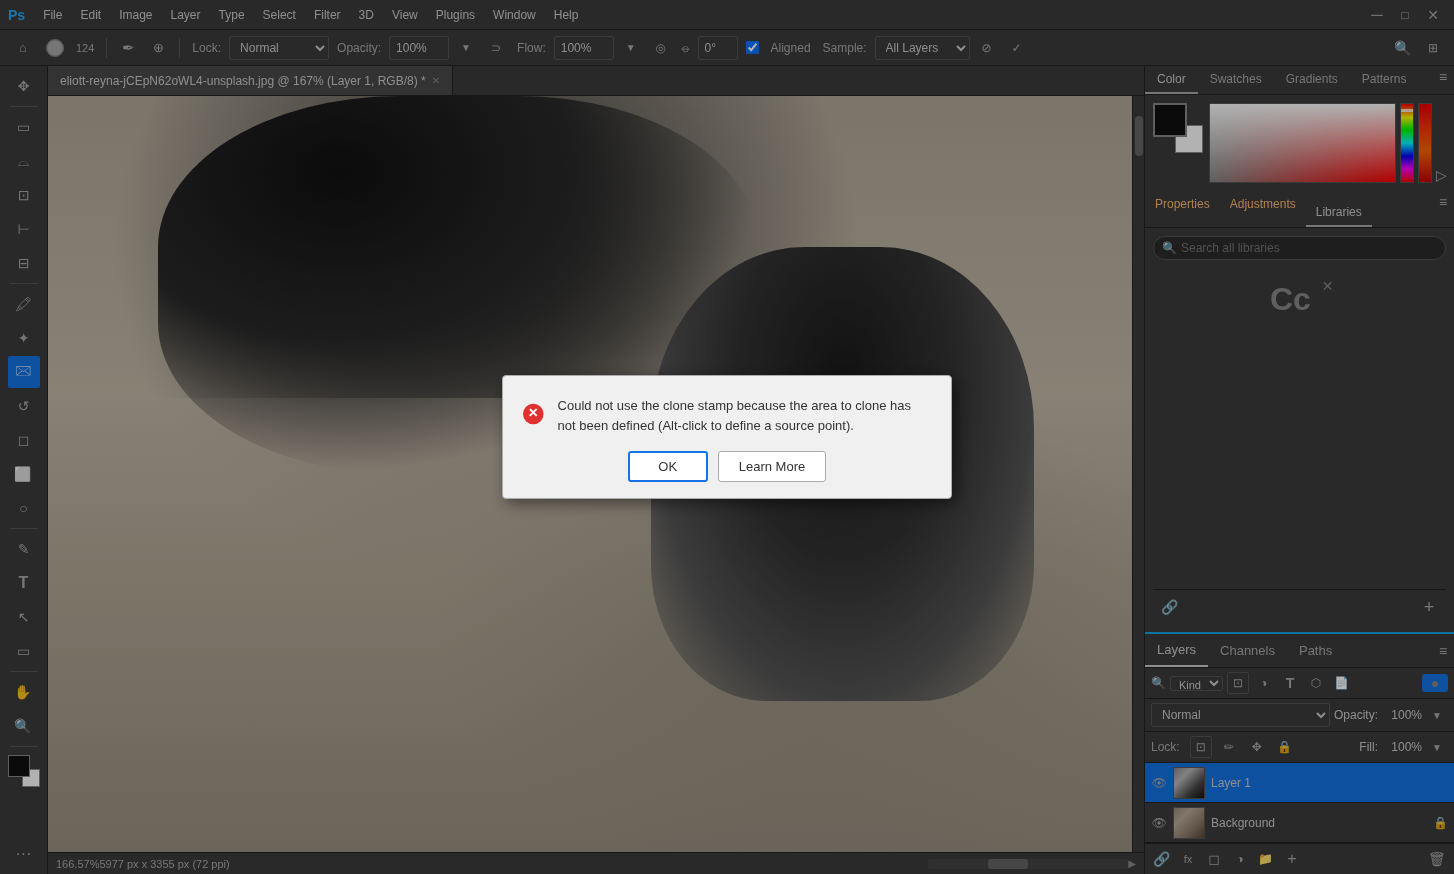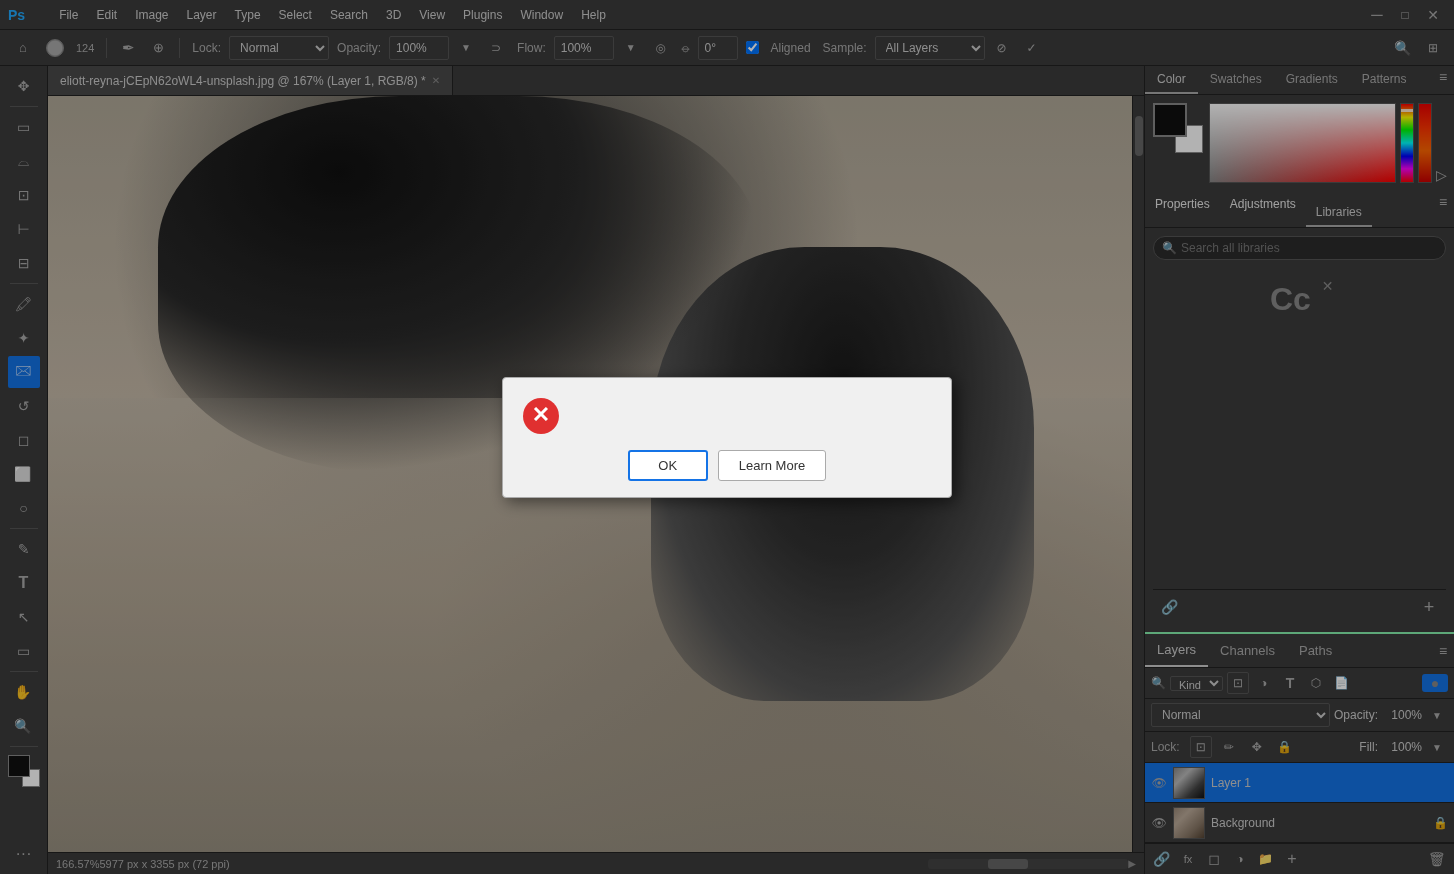--- a/index.html
+++ b/index.html
@@ -54,21 +54,21 @@
     .color-boxes { position: relative; width: 44px; height: 44px; flex-shrink: 0; }
 
     
     .libraries-panel { padding: 8px; flex: 1; overflow: hidden; }
     .search-bar { width: 100%; background: #2b2b2b; border: 1px solid #555; color: #ccc; padding: 4px 8px; border-radius: 12px; font-size: 12px; display: flex; align-items: center; gap: 4px; }
     .search-input { background: transparent; border: none; outline: none; color: #ccc; font-size: 12px; flex: 1; }
     .cc-center { display: flex; flex-direction: column; align-items: center; justify-content: center; padding: 20px; text-align: center; color: #888; font-size: 12px; line-height: 1.5; gap: 12px; }
 
     
     .prop-tabs { display: flex; background: #3c3c3c; border-bottom: 1px solid #222; }
-    .prop-tab { padding: 6px 10px; font-size: 12px; color: #e5e5e5; cursor: pointer; }
+    .prop-tab { padding: 6px 10px; font-size: 12px; color: #fdba74; cursor: pointer; }
     .prop-tab.active { color: #ccc; border-bottom: 2px solid #aaa; margin-top: 8px; }
 
     
     .layers-panel { flex-shrink: 0; }
     .layers-header { display: flex; align-items: center; border-bottom: 1px solid #222; }
     .layers-tab { padding: 8px 12px; font-size: 13px; color: #aaa; cursor: pointer; }
     .layers-tab.active { color: #ccc; border-bottom: 2px solid #ccc; }
     .layers-toolbar { display: flex; align-items: center; padding: 4px 6px; gap: 4px; border-bottom: 1px solid #222; flex-wrap: wrap; }
     .layers-icon-btn { width: 22px; height: 22px; background: transparent; border: none; cursor: pointer; display: flex; align-items: center; justify-content: center; color: #aaa; font-size: 12px; border-radius: 2px; }
     .kind-select { background: #3c3c3c; border: 1px solid #555; color: #ccc; font-size: 11px; padding: 1px 4px; height: 15px; border-radius: 2px; }
@@ -97,28 +97,28 @@
     .dialog-text { font-size: 13px; color: #333; line-height: 1.5; }
     .dialog-buttons { display: flex; justify-content: center; gap: 10px; padding: 0 20px 16px; }
     .dialog-btn { padding: 6px 20px; border-radius: 3px; font-size: 13px; cursor: pointer; min-width: 80px; }
     .dialog-btn-ok { background: white; border: 2px solid #1473e6; color: #333; }
     .dialog-btn-secondary { background: white; border: 1px solid #aaa; color: #333; }
   </style>
 </head>
 <body>
 
 <div class="menu-bar">
-  <span style="color:#2af; font-weight:900; font-size:14px; margin-right:24px;">Ps</span>
+  <span style="color:#2af; font-weight:900; font-size:14px; margin-right:8px;">Ps</span>
   <span class="menu-item">File</span>
   <span class="menu-item">Edit</span>
   <span class="menu-item">Image</span>
   <span class="menu-item">Layer</span>
   <span class="menu-item">Type</span>
   <span class="menu-item">Select</span>
-  <span class="menu-item">Search</span>
+  <span class="menu-item">Filter</span>
   <span class="menu-item">3D</span>
   <span class="menu-item">View</span>
   <span class="menu-item">Plugins</span>
   <span class="menu-item">Window</span>
   <span class="menu-item">Help</span>
   <div style="flex:1"></div>
 
   <button class="toolbar-btn" style="font-size:16px; color:#aaa;">─</button>
   <button class="toolbar-btn" style="font-size:12px; color:#aaa;">□</button>
   <button class="toolbar-btn" style="font-size:14px; color:#aaa;">✕</button>
@@ -144,21 +144,21 @@
   <button class="toolbar-btn" style="font-size:12px;">⊃</button>
   <span class="toolbar-label">Flow:</span>
   <input class="toolbar-input" type="text" value="100%" style="">
   <button class="toolbar-btn" style="font-size:10px;">▼</button>
   <button class="toolbar-btn" style="font-size:12px;">◎</button>
   <span style="font-size:14px; color:#aaa; margin:0 2px;">⦵</span>
   <input class="toolbar-input" type="text" style="width: 40px;" value="0°">
   <input type="checkbox" class="toolbar-checkbox" checked="" style="">
   <span class="toolbar-label">Aligned</span>
   <span class="toolbar-label">Sample:</span>
-  <select class="toolbar-select" style="width:110px;">
+  <select class="toolbar-select" style="width:95px;">
     <option>All Layers</option>
   </select>
   <button class="toolbar-btn" style="font-size:12px;">⊘</button>
   <button class="toolbar-btn" style="font-size:12px;">✓</button>
   <div style="flex:1"></div>
   <button class="toolbar-btn" style="font-size:14px;">🔍</button>
   <button class="toolbar-btn" style="font-size:12px;">⊞</button>
 </div>
 
 <div class="main-layout">
@@ -291,21 +291,21 @@
           </svg>
         </div>
       </div>
       <div style="margin-top:auto; padding:6px; border-top:1px solid #222; display:flex; align-items:center; gap:4px;">
         <button class="layers-icon-btn" style="font-size:14px;">🔗</button>
         <div style="flex:1;"></div>
         <button class="layers-icon-btn" style="font-size:18px; color:#aaa;">+</button>
       </div>
     </div>
 
-    <div class="layers-panel" style="border-top:2px solid #86efac;">
+    <div class="layers-panel" style="border-top:2px solid #0ea5e9;">
 
       <div class="layers-header">
         <div class="layers-tab active">Layers</div>
         <div class="layers-tab">Channels</div>
         <div class="layers-tab">Paths</div>
         <div style="flex:1;"></div>
         <button class="layers-icon-btn" style="font-size:14px;">≡</button>
       </div>
 
       <div class="layers-toolbar">
@@ -378,19 +378,20 @@
 </div>
 
 <div class="dialog-overlay">
   <div class="dialog">
     <div class="dialog-body">
 
       <svg width="36" height="36" viewBox="0 0 36 36">
         <circle cx="18" cy="18" r="18" fill="#e03030"></circle>
         <text x="18" y="24" text-anchor="middle" font-size="22" fill="white" font-weight="bold" font-family="Arial">✕</text>
       </svg>
+      <p class="dialog-text">Could not use the clone stamp because the area to clone has not been defined (Alt-click to define a source point).</p>
     </div>
     <div class="dialog-buttons">
       <button class="dialog-btn dialog-btn-ok">OK</button>
       <button class="dialog-btn dialog-btn-secondary">Learn More</button>
     </div>
   </div>
 </div>
 
 </body></html>

